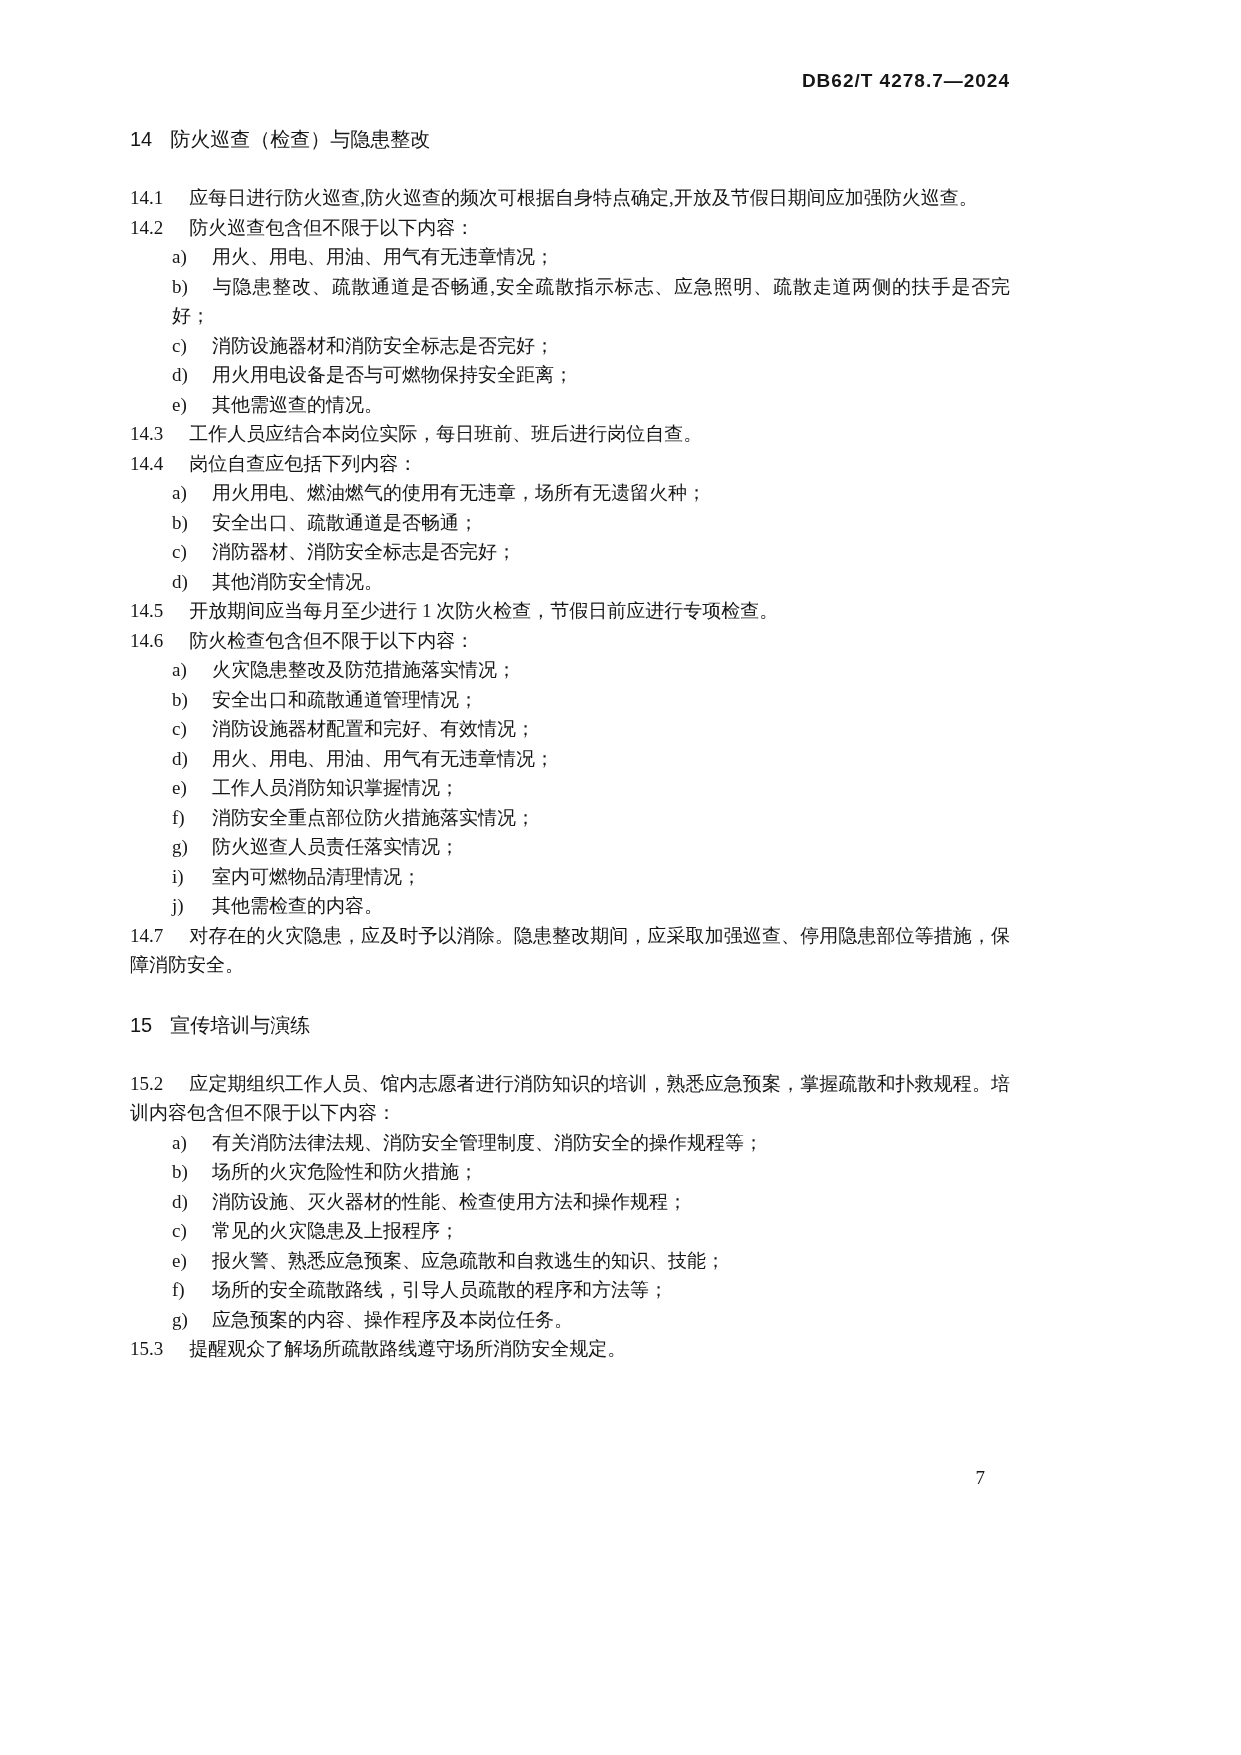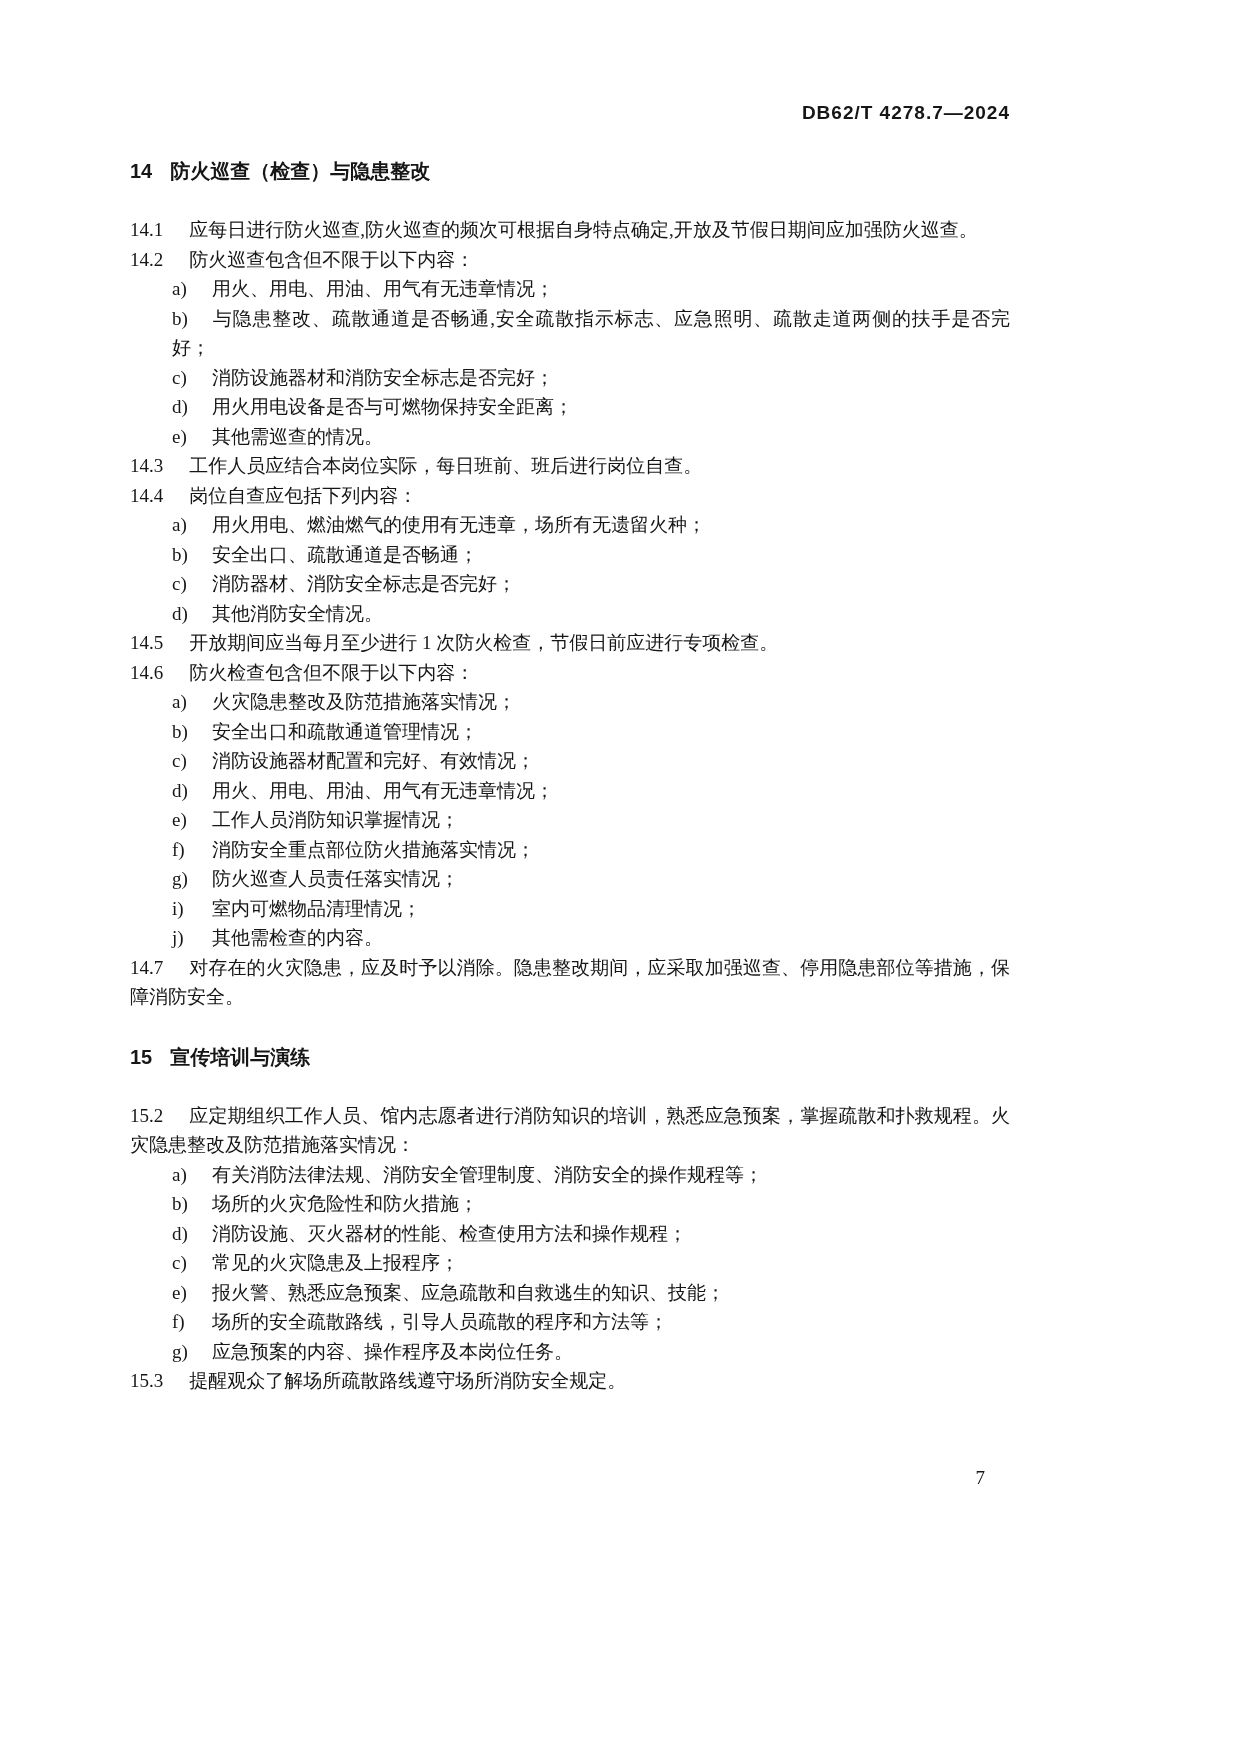--- a/index.html
+++ b/index.html
@@ -12,34 +12,34 @@
     height: 1755px;
     font-family: "Liberation Serif", "DejaVu Serif", serif;
     color: #161616;
   }
   .page {
     position: relative;
     width: 1241px;
     height: 1755px;
     background: #ffffff;
     box-sizing: border-box;
-    padding: 100px 231px 0 130px;
+    padding: 68px 231px 0 130px;
     overflow: hidden;
   }
   .doc-header {
     text-align: right;
     font-family: "Liberation Sans", "DejaVu Sans", sans-serif;
     font-weight: bold;
     font-size: 19px;
     line-height: 26px;
     letter-spacing: 1px;
   }
   .heading {
     font-family: "Liberation Sans", "DejaVu Sans", sans-serif;
-    font-weight: bold;
+    font-weight: normal;
     font-size: 20px;
     line-height: 30px;
     margin: 30px 0 29px 0;
   }
   .heading .num {
     margin-right: 18px;
     font-family: "Liberation Sans", "DejaVu Sans", sans-serif;
   }
   .para {
     margin: 0;
@@ -97,21 +97,21 @@
       <p class="para item"><span class="num">b)</span><span class="txt">安全出口和疏散通道管理情况；</span></p>
       <p class="para item"><span class="num">c)</span><span class="txt">消防设施器材配置和完好、有效情况；</span></p>
       <p class="para item"><span class="num">d)</span><span class="txt">用火、用电、用油、用气有无违章情况；</span></p>
       <p class="para item"><span class="num">e)</span><span class="txt">工作人员消防知识掌握情况；</span></p>
       <p class="para item"><span class="num">f)</span><span class="txt">消防安全重点部位防火措施落实情况；</span></p>
       <p class="para item"><span class="num">g)</span><span class="txt">防火巡查人员责任落实情况；</span></p>
       <p class="para item"><span class="num">i)</span><span class="txt">室内可燃物品清理情况；</span></p>
       <p class="para item"><span class="num">j)</span><span class="txt">其他需检查的内容。</span></p>
       <p class="para clause"><span class="num">14.7</span><span class="txt">对存在的火灾隐患，应及时予以消除。隐患整改期间，应采取加强巡查、停用隐患部位等措施，保障消防安全。</span></p>
       <p class="heading"><span class="num">15</span><span class="txt">宣传培训与演练</span></p>
-      <p class="para clause"><span class="num">15.2</span><span class="txt">应定期组织工作人员、馆内志愿者进行消防知识的培训，熟悉应急预案，掌握疏散和扑救规程。火灾隐患整改及防范措施落实情况：</span></p>
+      <p class="para clause"><span class="num">15.2</span><span class="txt">应定期组织工作人员、馆内志愿者进行消防知识的培训，熟悉应急预案，掌握疏散和扑救规程。培训内容包含但不限于以下内容：</span></p>
       <p class="para item"><span class="num">a)</span><span class="txt">有关消防法律法规、消防安全管理制度、消防安全的操作规程等；</span></p>
       <p class="para item"><span class="num">b)</span><span class="txt">场所的火灾危险性和防火措施；</span></p>
       <p class="para item"><span class="num">d)</span><span class="txt">消防设施、灭火器材的性能、检查使用方法和操作规程；</span></p>
       <p class="para item"><span class="num">c)</span><span class="txt">常见的火灾隐患及上报程序；</span></p>
       <p class="para item"><span class="num">e)</span><span class="txt">报火警、熟悉应急预案、应急疏散和自救逃生的知识、技能；</span></p>
       <p class="para item"><span class="num">f)</span><span class="txt">场所的安全疏散路线，引导人员疏散的程序和方法等；</span></p>
       <p class="para item"><span class="num">g)</span><span class="txt">应急预案的内容、操作程序及本岗位任务。</span></p>
       <p class="para clause"><span class="num">15.3</span><span class="txt">提醒观众了解场所疏散路线遵守场所消防安全规定。</span></p>
     </div>
 

